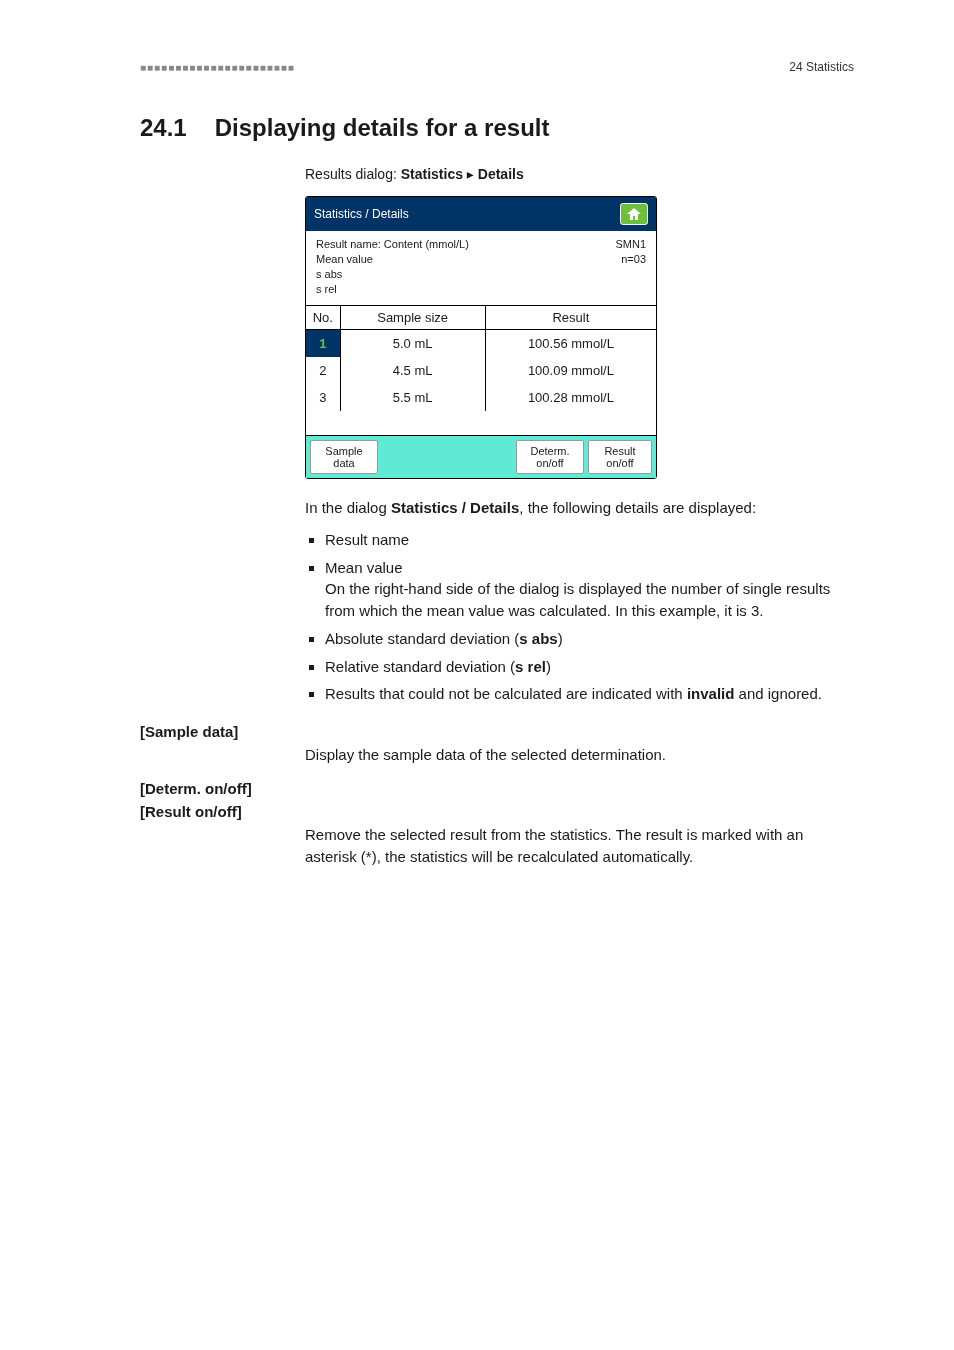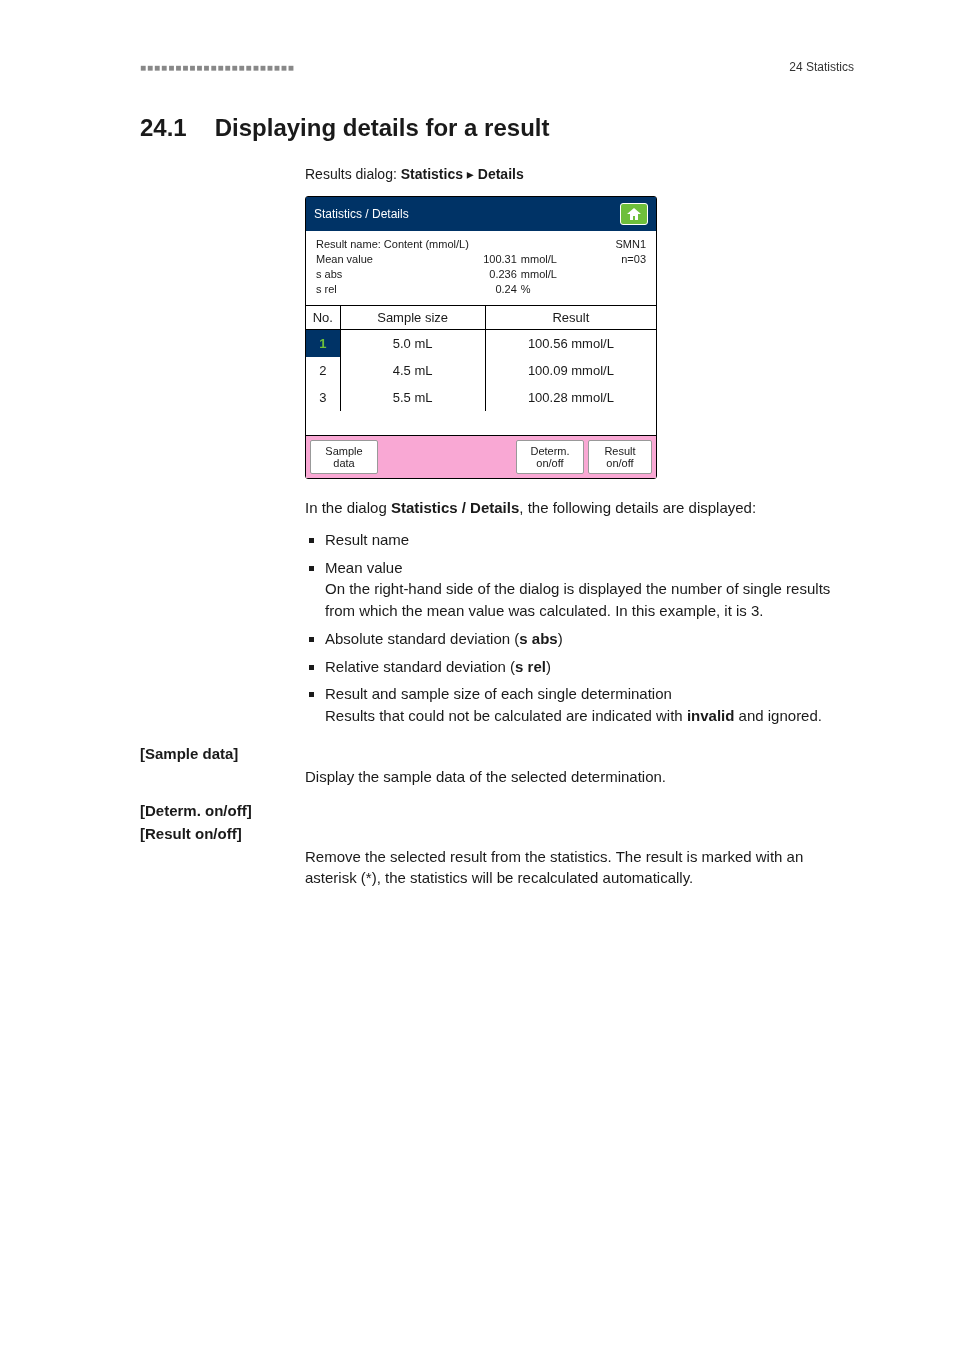--- a/index.html
+++ b/index.html
@@ -94,21 +94,21 @@
   }
   .dlg-table td:first-child { border-right:1px solid #000; width:34px;}
   .dlg-table td:nth-child(2){ border-right:1px solid #000;}
   .dlg-table tbody tr.sel td:first-child { background:#003366; color:#6EBF3B; font-weight:700;}
   .dlg-body-rows { min-height: 130px; border-bottom:1px solid #000;}
   .dialog-buttons {
     display:flex;
     padding:4px;
     gap:4px;
     font-size:11px;
-    background:#f9a8d4;
+    background:#5eead4;
   }
   .dlg-btn {
     border:1px solid #999;
     border-radius:2px;
     padding:4px 6px;
     text-align:center;
     background:#fff;
     line-height:12px;
   }
   .dlg-btn.sample{width:68px;}
@@ -168,26 +168,20 @@
         </span>
       </div>
 
       <div class="dialog-summary">
         <div class="dialog-summary-left">
           <div class="dl-row">Result name: Content (mmol/L)</div>
           <div class="dl-row">Mean value</div>
           <div class="dl-row">s abs</div>
           <div class="dl-row">s rel</div>
         </div>
-        <div class="dialog-summary-mid">
-          <div class="dl-row">&nbsp;</div>
-          <div class="dl-row"><span class="dl-val">100.31</span><span>mmol/L</span></div>
-          <div class="dl-row"><span class="dl-val">0.236</span><span>mmol/L</span></div>
-          <div class="dl-row"><span class="dl-val">0.24</span><span>%</span></div>
-        </div>
         <div class="dialog-summary-right">
           <div class="dl-row">SMN1</div>
           <div class="dl-row">n=03</div>
         </div>
       </div>
 
       <div class="dlg-body-rows">
         <table class="dlg-table">
           <thead>
             <tr>
@@ -237,21 +231,20 @@
         <span>Mean value</span>
         <span class="subtext">On the right-hand side of the dialog is displayed the number of single results from which the mean value was calculated. In this example, it is 3.</span>
       </li>
       <li>
         <span>Absolute standard deviation (</span><b>s abs</b><span>)</span>
       </li>
       <li>
         <span>Relative standard deviation (</span><b>s rel</b><span>)</span>
       </li>
       <li>
-        <span>Result and sample size of each single determination</span>
         <span class="subtext">
           <span>Results that could not be calculated are indicated with </span><b>invalid</b><span> and ignored.</span>
         </span>
       </li>
     </ul>
   </div>
 
   <div class="def-term">[Sample data]</div>
   <div class="def-body">Display the sample data of the selected determination.</div>
 

